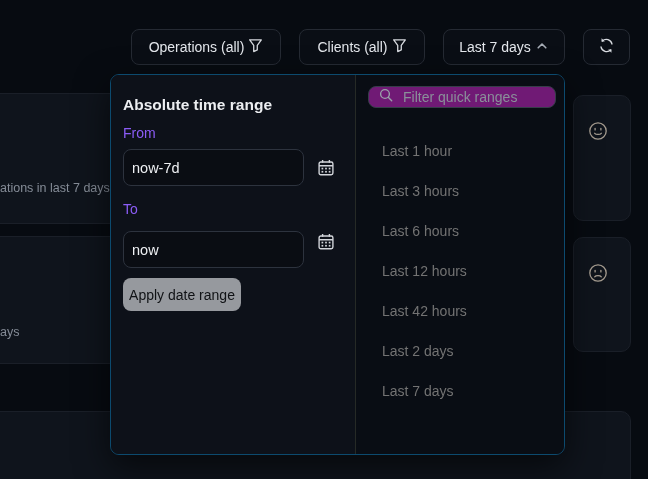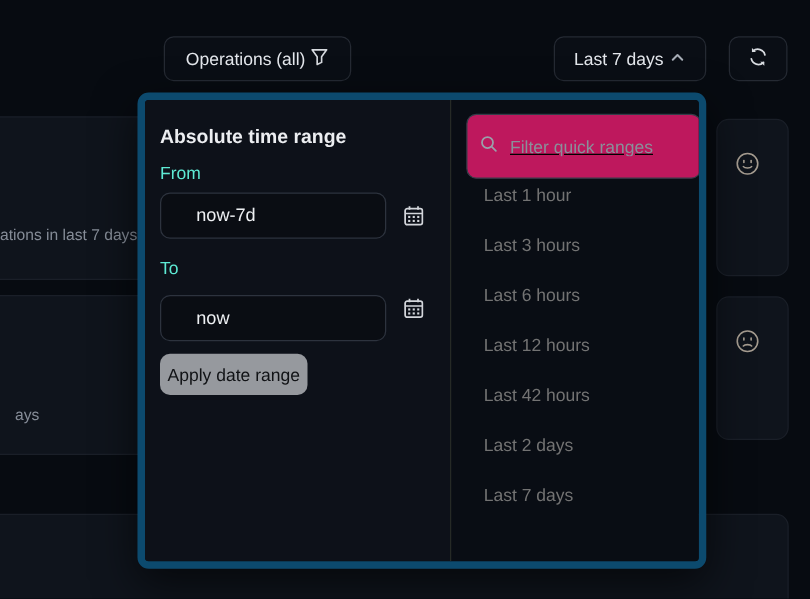--- a/index.html
+++ b/index.html
@@ -8,55 +8,55 @@
 
   
   .bg-card{position:absolute;background:#0f141c;border:1px solid #1a1f28;border-radius:10px;box-sizing:border-box;}
   .card-r1-left{left:-16px;top:93px;width:356px;height:131px;}
   .card-r2-left{left:-16px;top:236px;width:356px;height:128px;}
   .card-r3-wide{left:-16px;top:411px;width:647px;height:84px;border-radius:0 10px 0 0;}
   .card-r1-right{left:573px;top:95px;width:58px;height:126px;}
   .card-r2-right{left:573px;top:237px;width:58px;height:115px;}
   .bg-frag{position:absolute;color:#858c97;font-size:12.5px;white-space:nowrap;}
   .frag1{left:0;top:181px;}
-  .frag2{left:12px;top:325px;}
+  .frag2{left:0;top:325px;}
   .face-icon{position:absolute;}
 
   
   .hbtn{position:absolute;top:29px;height:36px;display:inline-flex;align-items:center;justify-content:center;gap:4px;
         background:#0a0e15;border:1px solid #252a33;border-radius:8px;color:#e4e7ec;font-size:14px;
         box-sizing:border-box;cursor:pointer;padding:0;}
   .btn-operations{left:131px;width:150px;}
   .btn-clients{left:299px;width:126px;}
   .btn-timerange{left:443px;width:122px;}
   .btn-refresh{left:583px;width:47px;}
 
   
   .tp-panel{position:absolute;left:110px;top:74px;width:455px;height:381px;border-radius:9px;
-            border:6px solid #0c4a6e;box-sizing:border-box;overflow:hidden;z-index:10;
+            border:1px solid #0c4a6e;box-sizing:border-box;overflow:hidden;z-index:10;
             box-shadow:0 12px 34px rgba(0,0,0,.6);}
   .tp-abs{position:absolute;left:0;top:0;width:244px;height:100%;background:#0d1119;box-sizing:border-box;}
   .tp-quick{position:absolute;left:244px;top:0;width:211px;height:100%;background:#090d14;
             border-left:1px solid #262a26;box-sizing:border-box;}
 
   .tp-title{position:absolute;left:12px;top:21px;font-size:15.5px;font-weight:700;color:#eceef1;}
-  .tp-label{position:absolute;left:12px;font-size:14px;color:#5eead4;}
+  .tp-label{position:absolute;left:12px;font-size:14px;color:#8b5cf6;}
   .lbl-from{top:50px;} .lbl-to{top:126px;}
   .tp-input{position:absolute;left:12px;width:181px;height:37px;box-sizing:border-box;background:#0a0d13;
-            border:1px solid #2d333e;border-radius:8px;color:#eef0f3;font-size:14.5px;padding:0 28px;
+            border:1px solid #2d333e;border-radius:8px;color:#eef0f3;font-size:14.5px;padding:0 8px;
             font-family:"Liberation Sans", sans-serif;outline:none;}
   .inp-from{top:74px;} .inp-to{top:156px;}
   .cal-btn{position:absolute;left:205px;width:20px;height:20px;background:none;border:none;padding:0;cursor:pointer;}
   .cal-1{top:84px;} .cal-2{top:158px;}
   .apply-btn{position:absolute;left:12px;top:203px;width:118px;height:33px;background:#96999e;color:#101215;
              border:none;border-radius:8px;font-size:14px;font-family:"Liberation Sans", sans-serif;cursor:pointer;}
 
-  .search-box{position:absolute;left:12px;top:11px;width:188px;height:52px;box-sizing:border-box;
-              border:1px solid #363d49;border-radius:8px;background:#be185d;display:flex;align-items:center;
-              padding:0 10px;gap:8px;text-decoration:underline;}
+  .search-box{position:absolute;left:12px;top:11px;width:188px;height:22px;box-sizing:border-box;
+              border:1px solid #363d49;border-radius:8px;background:#701a75;display:flex;align-items:center;
+              padding:0 10px;gap:8px;}
   .search-box input{flex:1;min-width:0;background:transparent;border:none;outline:none;color:#e7eaee;
                     font-size:14px;font-family:"Liberation Sans", sans-serif;}
   .search-box input::placeholder{color:#8a909a;}
   .quick-list{position:absolute;left:0;top:56px;width:100%;list-style:none;margin:0;padding:0;}
   .quick-list li{height:40px;line-height:40px;padding-left:26px;font-size:14px;color:#737373;cursor:pointer;}
 </style>
 </head>
 <body>
 
 <div class="screen">
@@ -91,20 +91,28 @@
 
   <button class="hbtn btn-operations">
     <span>Operations (all)</span>
     <span>
       <svg width="15" height="15" viewBox="0 0 16 16" fill="none" stroke="#d6d9de" stroke-width="1.4" stroke-linejoin="round">
         <path d="M1.8 2h12.4L9.9 7.8v4.9l-3.8 1.8V7.8L1.8 2z"></path>
       </svg>
     </span>
   </button>
 
+  <button class="hbtn btn-clients">
+    <span>Clients (all)</span>
+    <span>
+      <svg width="15" height="15" viewBox="0 0 16 16" fill="none" stroke="#d6d9de" stroke-width="1.4" stroke-linejoin="round">
+        <path d="M1.8 2h12.4L9.9 7.8v4.9l-3.8 1.8V7.8L1.8 2z"></path>
+      </svg>
+    </span>
+  </button>
 
   <button class="hbtn btn-timerange">
     <span>Last 7 days</span>
     <span>
       <svg width="14" height="14" viewBox="0 0 14 14" fill="none" stroke="#a7adb6" stroke-width="1.6" stroke-linecap="round" stroke-linejoin="round">
         <path d="M3.2 8.8 7 5l3.8 3.8"></path>
       </svg>
     </span>
   </button>
 

